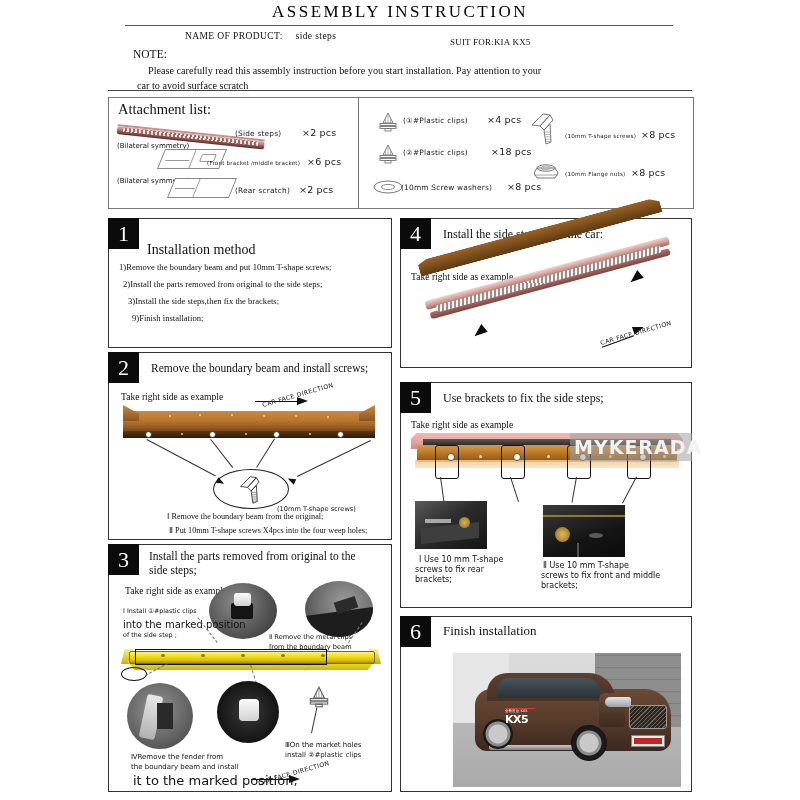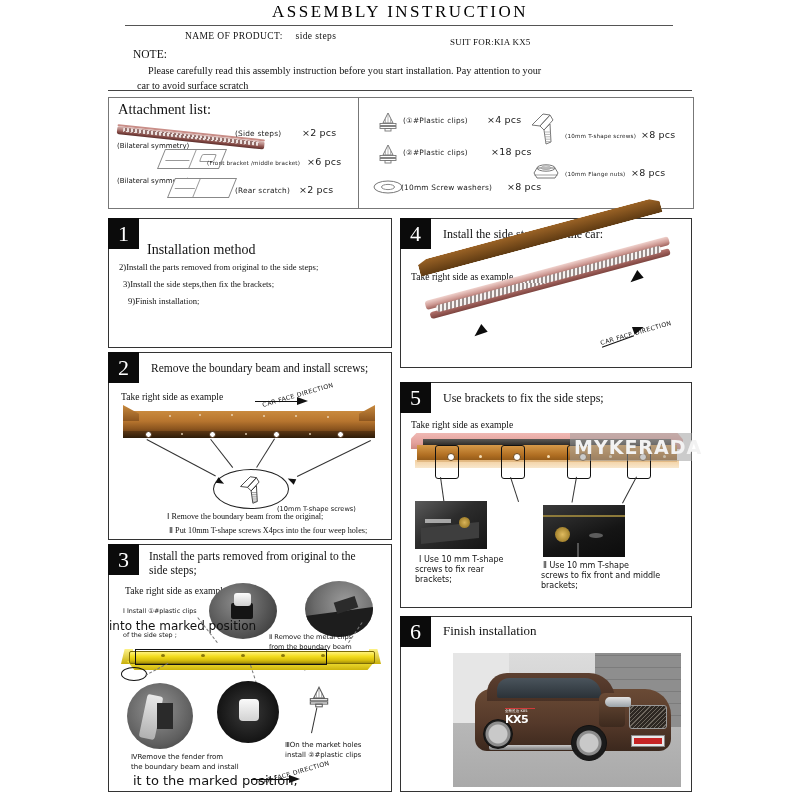--- a/index.html
+++ b/index.html
@@ -428,20 +428,21 @@
       </svg>
     </div>
     <div class="att-cap small" style="left:206px;top:73px;">(10mm Flange nuts)</div>
     <div class="att-cap qty" style="left:272px;top:69px;font-size:9.5px;">×8 pcs</div>
   </div>
 
   <div class="panel p1">
     <div class="stepnum">1</div>
     <div class="steptitle" style="font-size:14px;top:1px;margin-top:23px;">Installation method</div>
     <div class="lines">
+      <div>1)Remove the boundary beam and put 10mm T-shape screws;</div>
       <div>2)Install the parts removed from original to the side steps;</div>
       <div>3)Install the side steps,then fix the brackets;</div>
       <div>9)Finish installation;</div>
     </div>
   </div>
 
   <div class="panel p2">
     <div class="stepnum">2</div>
     <div class="steptitle" style="top:8px;left:42px;font-size:11.5px;">Remove the boundary beam and install screws;</div>
 
@@ -506,21 +507,21 @@
     </div>
 
     <div class="photo round" style="left:196px;top:36px;width:68px;height:56px;
          background:radial-gradient(circle at 60% 40%,#9d9d9d,#6a6a6a 60%,#3a3a3a 100%);">
       <div style="position:absolute;left:0;top:26px;width:68px;height:30px;background:#1d1d1d;
                   clip-path:polygon(0 30%,100% 0,100% 100%,0 100%);"></div>
       <div style="position:absolute;left:30px;top:18px;width:22px;height:12px;background:#2b2b2b;transform:rotate(-18deg);"></div>
     </div>
 
     <div class="cap-s" style="left:14px;top:62px;font-size:6.4px;">Ⅰ Install ①#plastic clips</div>
-    <div class="cap-s" style="left:0;top:74px;font-size:12px;">into the marked position</div>
+    <div class="cap-s" style="left:14px;top:74px;font-size:10px;">into the marked position</div>
     <div class="cap-s" style="left:14px;top:86px;font-size:6.4px;">of the side step ;</div>
 
     <div class="cap-s" style="left:160px;top:88px;font-size:6.6px;">Ⅱ Remove the metal clips</div>
     <div class="cap-s" style="left:160px;top:98px;font-size:6.6px;">from the boundary beam</div>
     <div class="cap-s" style="left:160px;top:108px;font-size:6.6px;">and install it into the</div>
     <div class="cap-s" style="left:168px;top:118px;font-size:6.6px;">marked position.</div>
 
     <div class="ystep">
       <div class="tip l"></div>
         <div class="tip r"></div>

